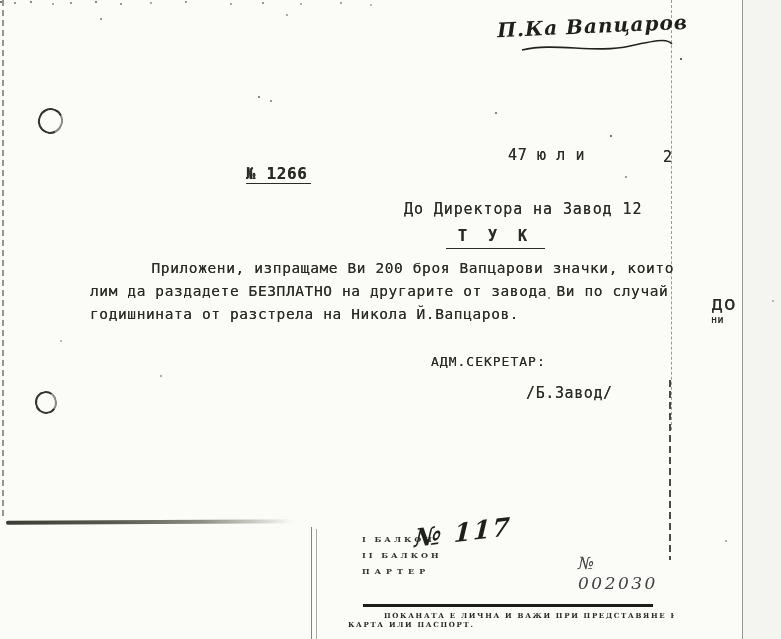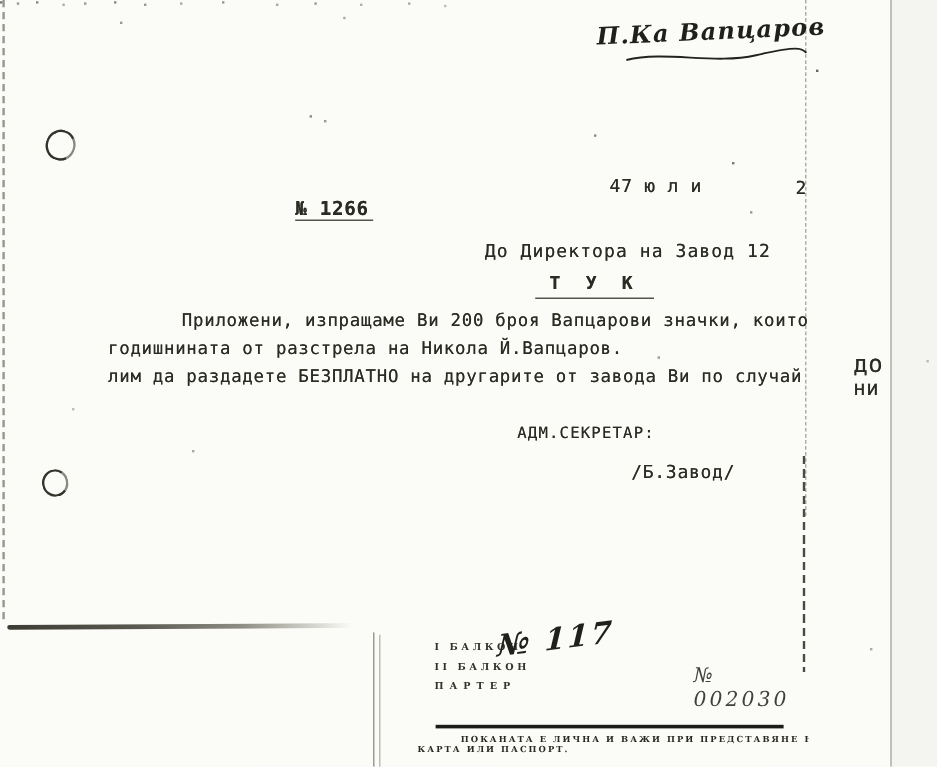--- a/index.html
+++ b/index.html
@@ -17,21 +17,21 @@
   .date{left:508px;top:146px;font-size:15px;}
   .yearfrag{left:663px;top:148px;font-size:15px;}
   .addr{left:404px;top:200px;font-size:15px;letter-spacing:.9px;}
   .tuk{left:446px;top:227px;font-size:15px;font-weight:bold;border-bottom:1.6px solid #2b2b24;padding:0 12px 3px 12px;letter-spacing:6px;}
   .body{left:90px;top:257px;width:584px;font-size:14.5px;line-height:23px;}
   .body .ln{white-space:nowrap;}
   .body .ln.first{text-indent:58px;text-align:right;}
   .signtitle{left:431px;top:354px;font-size:13px;letter-spacing:1px;}
   .signname{left:526px;top:384px;font-size:15px;}
   .frag1{left:711px;top:291px;font-size:20px;}
-  .frag2{left:711px;top:314px;font-size:17px;}
+  .frag2{left:711px;top:314px;font-size:10px;}
   
   .hand{font-family:"DejaVu Serif","Liberation Serif",serif;font-style:italic;color:#1f1f1b;}
   .sig{left:497px;top:14px;font-size:20px;font-weight:bold;letter-spacing:1px;transform:rotate(-2.5deg);}
   .sigline{left:520px;top:38px;}
   .hand117{left:414px;top:518px;font-size:25px;font-weight:bold;transform:rotate(-7deg) skewX(-10deg);letter-spacing:2px;}
   
   .ticket{left:330px;top:515px;width:344px;height:124px;overflow:hidden;
     font-family:"DejaVu Serif","Liberation Serif",serif;}
   .trow{position:absolute;left:32px;font-size:8px;font-weight:bold;letter-spacing:3px;color:#33332c;}
   .trow.r0{top:19px;text-align:right;} .trow.r1{top:35px;} .trow.r2{top:51px;letter-spacing:5px;}
@@ -86,22 +86,22 @@
   </svg>
 
   <div class="abs typed-page">
     <div class="abs tw date">47  ю л и</div>
     <div class="abs tw yearfrag">2</div>
     <div class="abs tw ref">№ 1266</div>
     <div class="abs tw addr">До Директора на Завод 12</div>
     <div class="abs tw tuk">Т У К</div>
     <div class="abs body">
       <div class="tw ln first">Приложени, изпращаме Ви 200 броя Вапцарови значки, които</div>
+      <div class="tw ln">лим да раздадете БЕЗПЛАТНО на другарите от завода Ви по случай</div>
       <div class="tw ln">годишнината от разстрела на Никола Й.Вапцаров.</div>
-      <div class="tw ln">лим да раздадете БЕЗПЛАТНО на другарите от завода Ви по случай</div>
     </div>
     <div class="abs tw signtitle">АДМ.СЕКРЕТАР:</div>
     <div class="abs tw signname">/Б.Завод/</div>
   </div>
 
   <div class="abs tw frag1">до</div>
   <div class="abs tw frag2">ни</div>
 
   <div class="abs ticket">
     <div class="trow r0">І БАЛКОН</div>

